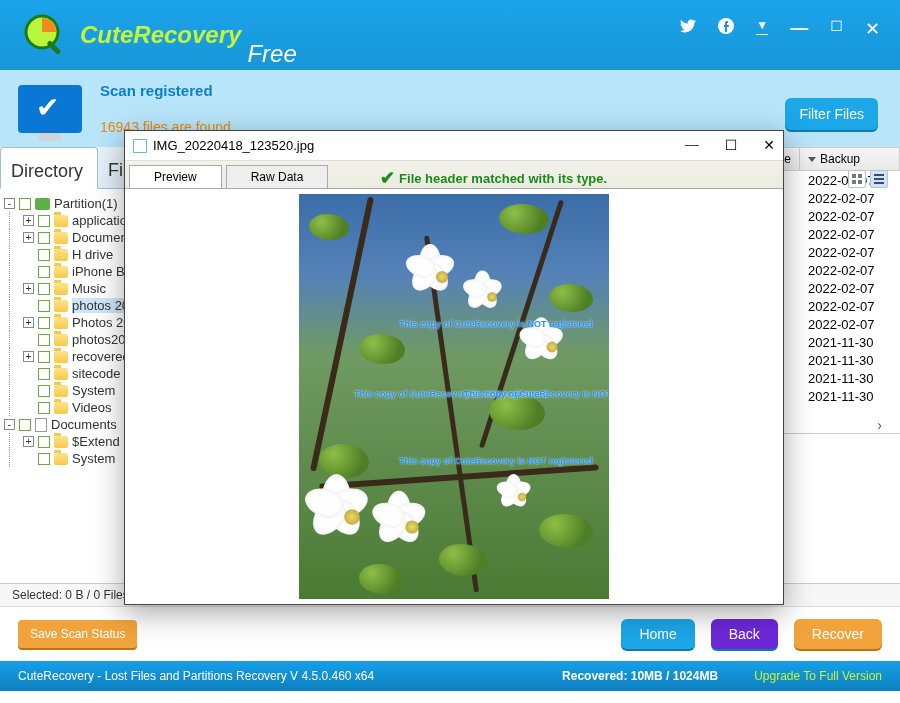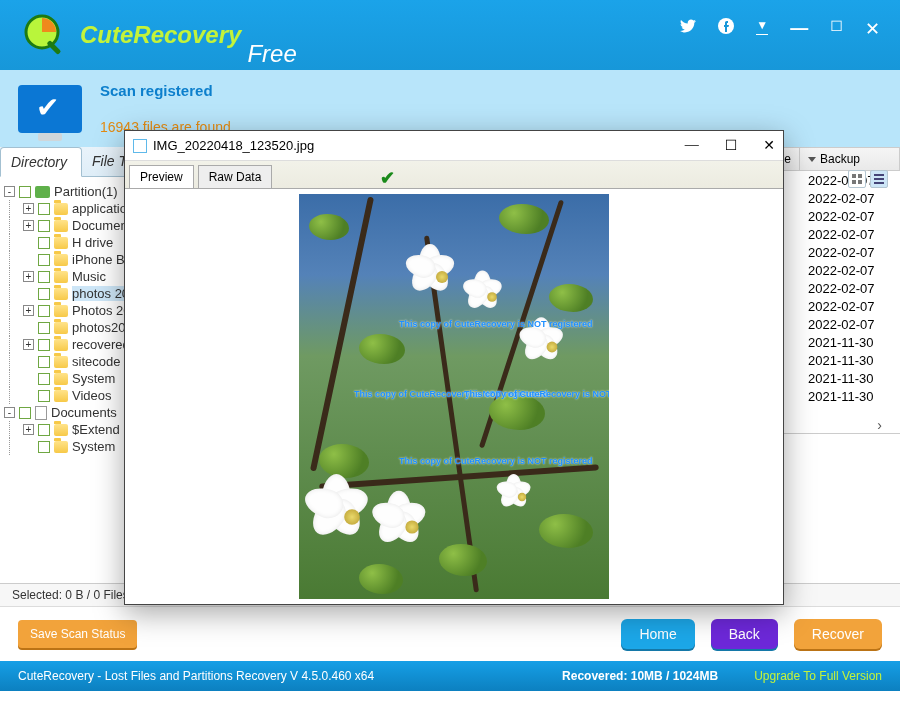--- a/index.html
+++ b/index.html
@@ -17,21 +17,21 @@
 .monitor-ico { width: 64px; height: 48px; background: #0b77d4; border-radius: 4px; position: relative; margin-right: 18px; }
 .monitor-ico:after { content:""; position:absolute; bottom:-8px; left: 20px; width:24px; height:8px; background:#cfd6da; border-radius: 2px; }
 .monitor-check { color:#fff; font-size:28px; position:absolute; left:18px; top:6px; }
 .scan-txt-title { color: #0c7fcc; font-size: 15px; font-weight: 600; }
 .scan-txt-sub { color: #e38b12; font-size: 14px; margin-top: 20px; }
 .filter-btn { position:absolute; right: 22px; top: 28px; background:#1ca7e8; color:#fff; border:none; padding:8px 14px; border-radius:6px; font-size:14px; cursor:pointer; box-shadow: 0 2px 0 #1478a8; }
 
 .body-area { display:flex; height: 436px; }
 .left-pane { width: 320px; border-right: 1px solid #bcd4e3; background:#fff; }
 .tabs { display:flex; background: linear-gradient(#e9f3fa,#dfeef8); border-bottom: 1px solid #a3c0d1; }
-.tab { padding: 6px 14px 6px 10px; font-size:14px; color:#333; position:relative;font-style:italic; }
+.tab { padding: 13px 14px 6px 10px; font-size:18px; color:#333; position:relative; }
 .tab.active { background:#fff; border: 1px solid #a3c0d1; border-bottom: 1px solid #fff; margin-bottom: -1px; border-top-left-radius:4px; border-top-right-radius:4px; }
 .tree { padding: 6px 4px; font-size: 13px; color: #333; overflow: hidden; }
 .tree-row { display:flex; align-items:center; height: 17px; padding: 0; white-space: nowrap; }
 .exp { width: 11px; height: 11px; border: 1px solid #888; font-size: 10px; line-height: 9px; text-align: center; margin-right: 4px; cursor:pointer; }
 .exp.blank { border: none; }
 .chk { width:12px; height:12px; border:1px solid #6fa742; margin-right: 4px; cursor:pointer; }
 .folder-ico { width: 14px; height: 12px; background: linear-gradient(#ffe38a,#f7c948); border-radius: 2px; margin-right: 4px; position:relative; }
 .folder-ico:before { content:""; position:absolute; top:-3px; left:0; width:7px; height:3px; background:#f7c948; border-radius: 1px 1px 0 0; }
 .part-ico { width: 15px; height: 12px; background: #5fb04a; border-radius:2px; margin-right:4px; }
 .doc-ico { width: 12px; height: 14px; background:#fff; border:1px solid #999; margin-right:4px; }
@@ -64,21 +64,21 @@
 .bb-rec { margin-left:auto; font-weight:600; }
 .bb-upgrade { color:#c3f33a; margin-left: 36px; cursor:pointer; }
 
 
 .preview-win { position:absolute; left: 124px; top: 130px; width: 660px; height: 475px; background:#fff; border: 1px solid #444; box-shadow: 0 8px 28px rgba(0,0,0,.35); display:flex; flex-direction:column; }
 .pw-title { height: 30px; display:flex; align-items:center; padding: 0 8px; border-bottom:1px solid #ddd; font-size:13px; }
 .pw-title-ico { width: 14px; height: 14px; border: 1px solid #5fb9ea; display:inline-block; margin-right:6px; }
 .pw-ctrls { margin-left:auto; display:flex; gap: 26px; }
 .pw-ctrls span { cursor:pointer; font-size:14px; font-family: "Segoe UI Symbol"; }
 .pw-tabbar { height: 28px; background: linear-gradient(#f2f2e9,#ecebe0); display:flex; align-items:flex-end; position:relative; border-bottom:1px solid #aaa; }
-.pw-tab { padding: 4px 10px; font-size:12px; border:1px solid #aaa; margin-left:4px; background:#fff; margin-bottom:-1px; cursor:pointer; }
+.pw-tab { padding: 4px 24px; font-size:12px; border:1px solid #aaa; margin-left:4px; background:#fff; margin-bottom:-1px; cursor:pointer; }
 .pw-tab.inactive { background:#eee; }
 .pw-match { position:absolute; left: 255px; top: 6px; color:#1a8a1a; font-weight:700; font-size:13px; display:flex; align-items:center; gap:4px; }
 .pw-image { flex:1; background:#fff; display:flex; align-items:center; justify-content:center; }
 .photo { width: 310px; height: 405px; position:relative; overflow:hidden; border:none; }
 .sky { position:absolute; inset:0; background: linear-gradient(180deg,#3b6da8 0%, #5482b8 20%, #6f9a62 40%, #4a7a33 100%); }
 .leaf { position:absolute; background: radial-gradient(circle at 30% 30%, #8fbf47, #4e7f25 70%); border-radius: 50% 60% 50% 60%; }
 .flower { position:absolute; width:46px; height:46px; }
 .petal { position:absolute; width:22px; height:30px; background:#fefefe; border-radius: 50% 50% 50% 50% / 60% 60% 40% 40%; box-shadow: inset 0 0 4px rgba(0,0,0,.1); }
 .fcenter { position:absolute; left:17px; top:17px; width:12px; height:12px; background: radial-gradient(#e9d96b,#b89b2e); border-radius:50%; }
 .branch { position:absolute; background:#3a2a1a; border-radius: 3px; }
@@ -115,20 +115,21 @@
 </div>
 
 <div class="status-strip">
   <div class="monitor-ico">
       <span class="monitor-check">✔</span>
     </div>
   <div>
     <div class="scan-txt-title">Scan registered</div>
     <div class="scan-txt-sub">16943 files are found.</div>
   </div>
+  <button class="filter-btn">Filter Files</button>
 </div>
 
 <div class="body-area">
   <div class="left-pane">
     <div class="tabs">
       <div class="tab active">Directory</div>
       <div class="tab">File Type</div>
     </div>
     <div class="tree" id="tree">
         <div class="tree-row">
@@ -384,20 +385,21 @@
       <span>—</span>
       <span>☐</span>
       <span>✕</span>
     </div>
   </div>
   <div class="pw-tabbar">
     <div class="pw-tab">Preview</div>
     <div class="pw-tab inactive">Raw Data</div>
     <div class="pw-match">
       <span style="color:#1a8a1a;font-size:18px">✔</span>
+      <span>File header matched with its type.</span>
     </div>
   </div>
   <div class="pw-image">
     <div class="photo">
       <div class="sky"></div>
       <div class="branch" style="left:40px;top:0;width:6px;height:280px;transform:rotate(12deg)"></div>
       <div class="branch" style="left:150px;top:40px;width:5px;height:360px;transform:rotate(-8deg)"></div>
       <div class="branch" style="left:220px;top:0;width:5px;height:260px;transform:rotate(18deg)"></div>
       <div class="branch" style="left:20px;top:280px;width:280px;height:6px;transform:rotate(-4deg)"></div>
 

